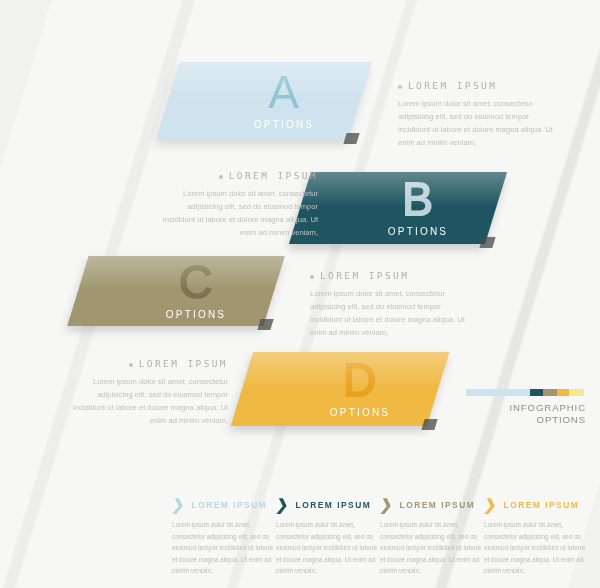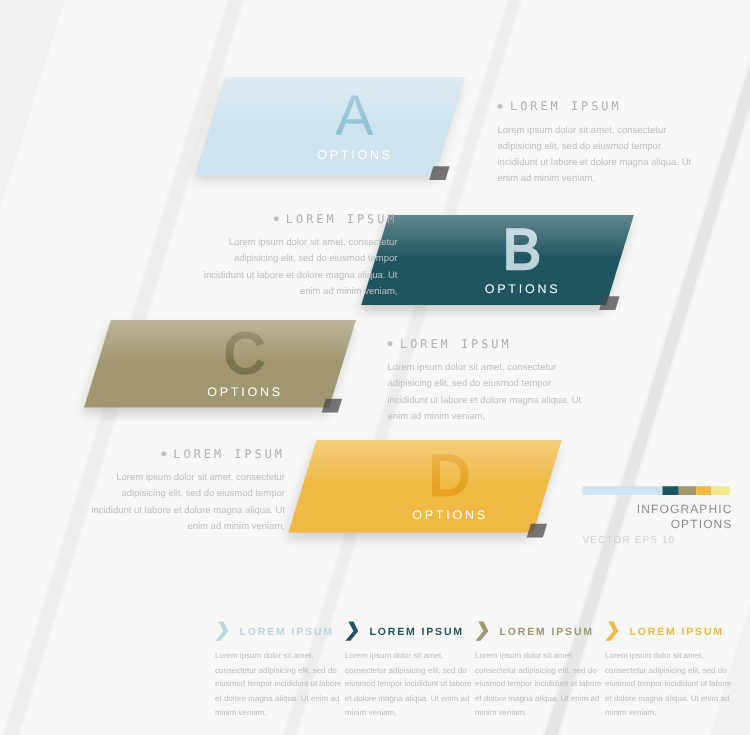--- a/index.html
+++ b/index.html
@@ -307,21 +307,20 @@
   <div id="footer">
     <div class="swatches">
       <i style="width:54%; background:#cfe3ee;"></i>
       <i style="width:11%; background:#1f5560;"></i>
       <i style="width:12%; background:#a09770;"></i>
       <i style="width:10%; background:#efb944;"></i>
       <i style="width:13%; background:#f2ea8e;"></i>
     </div>
     <div class="brand-1">INFOGRAPHIC</div>
     <div class="brand-2">OPTIONS</div>
-    <div class="brand-3">VECTOR EPS 10</div>
   </div>
 
   <div class="bottom-item" style="left:172px;">
     <div class="bi-head">
       <span class="bi-chev" style="color:#b8d6e4;">❯</span>
       <span class="bi-title" style="color:#b8d6e4;">LOREM IPSUM</span>
     </div>
     <div class="bi-body">Lorem ipsum dolor sit amet, consectetur adipisicing elit, sed do eiusmod tempor incididunt ut labore et dolore magna aliqua. Ut enim ad minim veniam,</div>
   </div>
 

